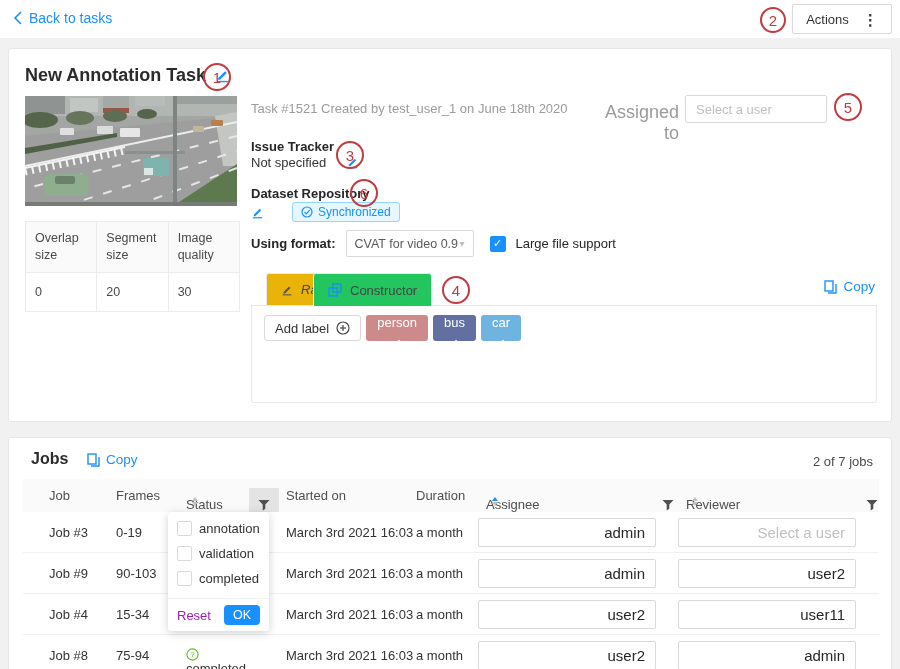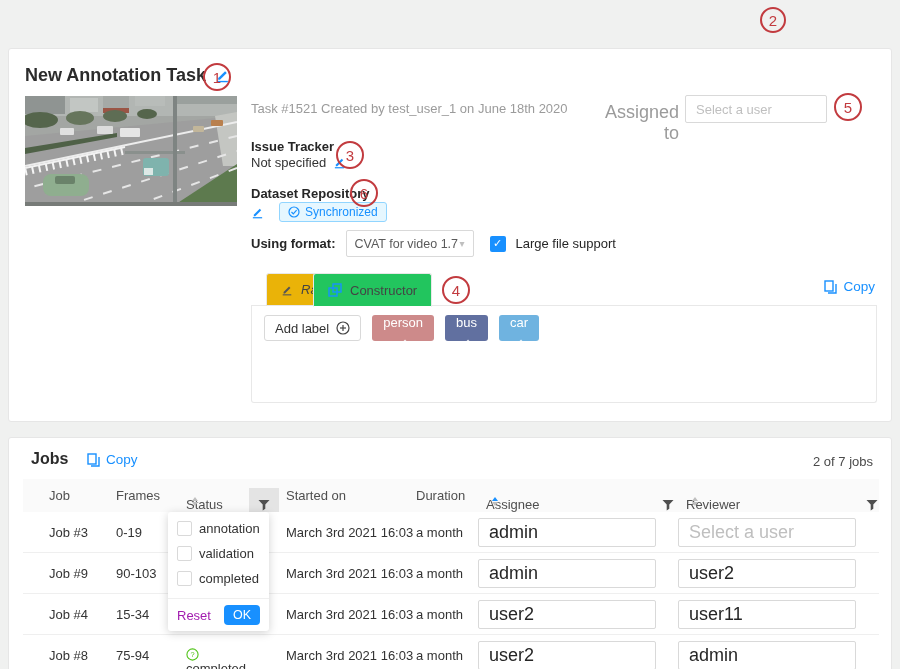--- a/index.html
+++ b/index.html
@@ -33,21 +33,21 @@
   .params td { background:#fff; color:#4a4a4a; padding:12px 9px; border:1px solid #ececec; }
 
   .meta-text { position:absolute; left:242px; top:52px; font-size:13px; color:#9b9b9b; }
   .assigned-label { position:absolute; left:592px; top:53px; width:78px; text-align:right; font-size:18px; color:#9b9b9b; }
   .assigned-input { position:absolute; left:676px; top:46px; width:142px; height:28px; border:1px solid #d9d9d9;
                     border-radius:2px; font-size:13px; padding:0 10px; color:#333;
                     font-family:"Liberation Sans",sans-serif; }
   input::placeholder { color:#bfbfbf; }
 
   .sec-label { position:absolute; left:242px; font-size:13px; font-weight:bold; color:#262626; }
-  .sec-value { position:absolute; left:242px; font-size:13px; color:#333; display:flex; align-items:center; gap:7px; }
+  .sec-value { position:absolute; left:242px; font-size:13px; color:#333; display:flex; align-items:center; gap:20px; }
 
   .sync-badge { display:inline-flex; align-items:center; gap:5px; background:#e6f7ff; border:1px solid #91d5ff;
                 color:#1890ff; font-size:12px; border-radius:3px; padding:2px 8px; margin-left:8px; }
 
   .format-row { position:absolute; left:242px; top:181px; display:flex; align-items:center; gap:10px; }
   .format-label { font-size:13px; font-weight:bold; }
   .format-select { width:128px; height:27px; border:1px solid #d9d9d9; border-radius:2px; background:#fff;
                    display:flex; align-items:center; justify-content:space-between; padding:0 8px;
                    font-size:12.5px; color:#5a5a5a; cursor:pointer; }
   .chev { color:#bfbfbf; font-size:10px; }
@@ -58,21 +58,21 @@
   
   .tabbar { position:absolute; left:242px; top:224px; width:626px; height:33px; border-bottom:1px solid #e8e8e8; }
   .tab { position:absolute; top:0; height:33px; display:flex; align-items:center; gap:8px; padding:0 14px;
          font-size:13px; color:#444; border:1px solid #e8e8e8; border-radius:3px 3px 0 0; cursor:pointer; }
   .tab-raw { left:15px; background:#eab308;font-style:italic; }
   .tab-constructor { left:62px; background:#22c55e; border-bottom:1px solid #fff; height:34px; z-index:2; }
   .copy-link { position:absolute; right:2px; top:6px; display:flex; align-items:center; gap:6px;
                color:#1890ff; font-size:13.5px; cursor:pointer; }
   .label-panel { position:absolute; left:242px; top:257px; width:626px; height:97px;
                  border:1px solid #e8e8e8; border-top:none; border-radius:0 0 3px 3px; padding:9px 12px; }
-  .chip-row { display:flex; align-items:center; gap:11px; }
+  .chip-row { display:flex; align-items:center; gap:5px; }
   .add-label-btn { height:26px; border:1px solid #d9d9d9; border-radius:3px; background:#fff; display:flex;
                    align-items:center; gap:7px; padding:0 10px; font-size:13px; color:#333; cursor:pointer; }
   .chip { height:26px; border-radius:3px; display:flex; align-items:center; gap:7px; padding:0 11px;
           color:#fff; font-size:13px; cursor:pointer;flex-direction:column; }
   .chip .edit-ic { color:#fff; opacity:.85; }
 
   
   .jobs-title { position:absolute; left:22px; top:12px; font-size:16px; font-weight:bold; color:#2b2b2b; }
   .jobs-copy { position:absolute; left:78px; top:14px; display:flex; align-items:center; gap:6px;
                color:#1890ff; font-size:13.5px; cursor:pointer; }
@@ -81,21 +81,21 @@
   .jtable-head { position:absolute; left:14px; top:41px; width:856px; height:33px; background:#fafafa; }
   .jtable-head span { position:absolute; top:9px; font-size:13px; color:#4f4f4f; }
   .jrow { position:absolute; left:14px; width:856px; height:41px; border-bottom:1px solid #efefef; background:#fff; }
   .jrow span { position:absolute; top:13px; font-size:13px; color:#333; }
   .c-job { left:26px; } .c-frames { left:93px; } .c-status { left:163px; }
   .c-started { left:263px; } .c-duration { left:393px;text-align:right; }
   .c-assignee { left:463px; } .c-reviewer { left:663px; }
   .job-link { color:#1890ff; cursor:pointer; }
   .status-completed { color:#52c41a; display:flex; align-items:center; gap:6px; }
   .cell-input { position:absolute; top:6px; height:29px; width:178px; border:1px solid #d9d9d9; border-radius:2px;
-                font-size:18px; padding:0 10px; color:#262626; font-family:"Liberation Sans",sans-serif; }
+                font-size:15px; padding:0 10px; color:#262626; font-family:"Liberation Sans",sans-serif;text-align:right; }
   .in-assignee { left:455px; } .in-reviewer { left:655px; }
 
   .sort { display:inline-flex; flex-direction:column; gap:1px; margin-left:6px; vertical-align:middle; }
   .s-up { width:0;height:0;border-left:3.5px solid transparent;border-right:3.5px solid transparent;border-bottom:4.5px solid #bfbfbf; }
   .s-dn { width:0;height:0;border-left:3.5px solid transparent;border-right:3.5px solid transparent;border-top:4.5px solid #bfbfbf; }
   .s-up.active { border-bottom-color:#1890ff; }
   .funnel { position:absolute; top:0; width:30px; height:33px; display:flex; align-items:center; justify-content:center; cursor:pointer; }
   .f-status { left:226px; background:#e4e4e4; color:#555; }
   .f-assignee { left:630px; color:#bfbfbf; }
   .f-reviewer { left:834px; color:#bfbfbf; }
@@ -115,20 +115,32 @@
 
   
   .mark { position:absolute; width:28px; height:28px; border:2px solid #c23b3f; border-radius:50%;
           color:#c23b3f; font-size:15px; display:flex; align-items:center; justify-content:center; z-index:40; }
 </style>
 </head>
 <body>
 
 <div class="page">
 
+  <div class="topbar">
+    <div class="back-link">
+      <svg width="9" height="14" viewBox="0 0 9 14">
+          <polyline points="8,1 2,7 8,13" fill="none" stroke="#1890ff" stroke-width="1.6"></polyline>
+        </svg>
+      <span>Back to tasks</span>
+    </div>
+    <div class="actions-btn">
+      <span>Actions</span>
+      <span class="vdots">⋮</span>
+    </div>
+  </div>
 
   <div class="card main-card">
 
     <div class="task-title">
       <span>New Annotation Task</span>
       <span class="edit-ic">
         <svg width="15" height="15" viewBox="0 0 14 14">
             <path d="M3 9.4 L9.4 3 L11 4.6 L4.6 11 L3 11 Z" fill="currentColor"></path>
             <rect x="2" y="12" width="10" height="1.3" fill="currentColor"></rect>
           </svg>
@@ -167,20 +179,34 @@
         <rect x="118" y="62" width="26" height="18" rx="3" fill="#7fb3ad"></rect>
         <rect x="119" y="72" width="9" height="7" fill="#dde8e6"></rect>
         <rect x="18" y="78" width="46" height="22" rx="8" fill="#8fae8f"></rect>
         <rect x="30" y="80" width="20" height="8" rx="2" fill="#6a826a"></rect>
         <rect x="100" y="55" width="60" height="3" fill="#8a908d"></rect>
         <rect x="148" y="0" width="4" height="110" fill="#7e8482"></rect>
         <rect x="0" y="106" width="212" height="4" fill="#777b78"></rect>
       </svg>
     </div>
 
+    <table class="params">
+      <tbody>
+          <tr>
+        <th>Overlap size</th>
+        <th>Segment size</th>
+        <th>Image quality</th>
+      </tr>
+      <tr>
+        <td>0</td>
+        <td>20</td>
+        <td>30</td>
+      </tr>
+    </tbody>
+      </table>
 
     <div class="meta-text">Task #1521 Created by test_user_1 on June 18th 2020</div>
     <div class="assigned-label">Assigned to</div>
     <input class="assigned-input" placeholder="Select a user" style="">
 
     <div class="sec-label" style="top:90px">Issue Tracker</div>
     <div class="sec-value" style="top:106px">
       <span>Not specified</span>
       <span class="edit-ic">
         <svg width="13" height="13" viewBox="0 0 14 14">
@@ -203,21 +229,21 @@
             <circle cx="6" cy="6" r="5" fill="none" stroke="#1890ff" stroke-width="1.2"></circle>
             <polyline points="3.5,6 5.3,7.8 8.6,4.2" fill="none" stroke="#1890ff" stroke-width="1.2"></polyline>
           </svg>
         <span>Synchronized</span>
       </span>
     </div>
 
     <div class="format-row">
       <span class="format-label">Using format:</span>
       <div class="format-select">
-        <span>CVAT for video 1.7</span>
+        <span>CVAT for video 0.9</span>
         <span class="chev">▾</span>
       </div>
       <div class="cbx">✓</div>
       <span class="cbx-label">Large file support</span>
     </div>
 
     <div class="tabbar">
       <div class="tab tab-raw">
         <span class="edit-ic" style="color:#555">
           <svg width="12" height="12" viewBox="0 0 14 14">

